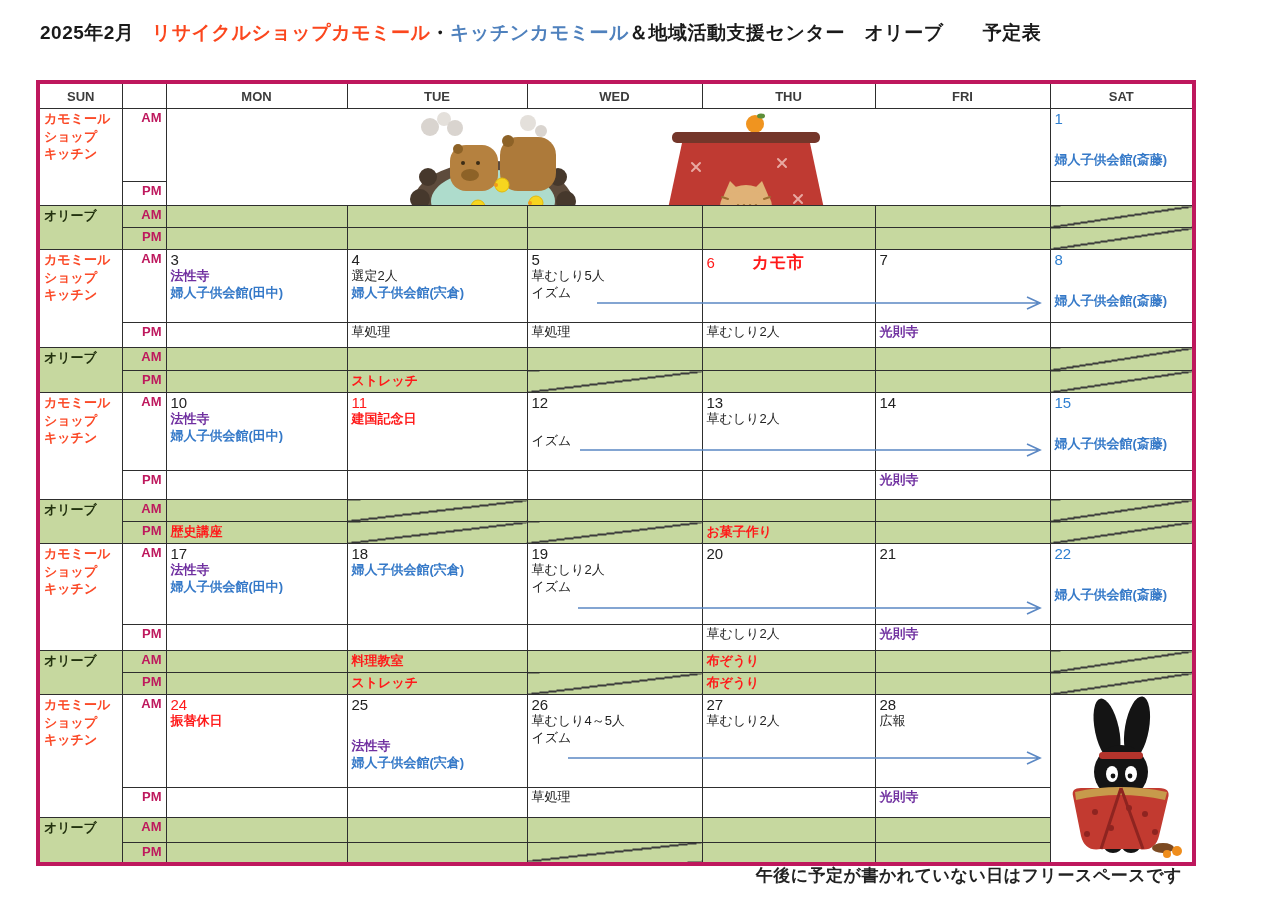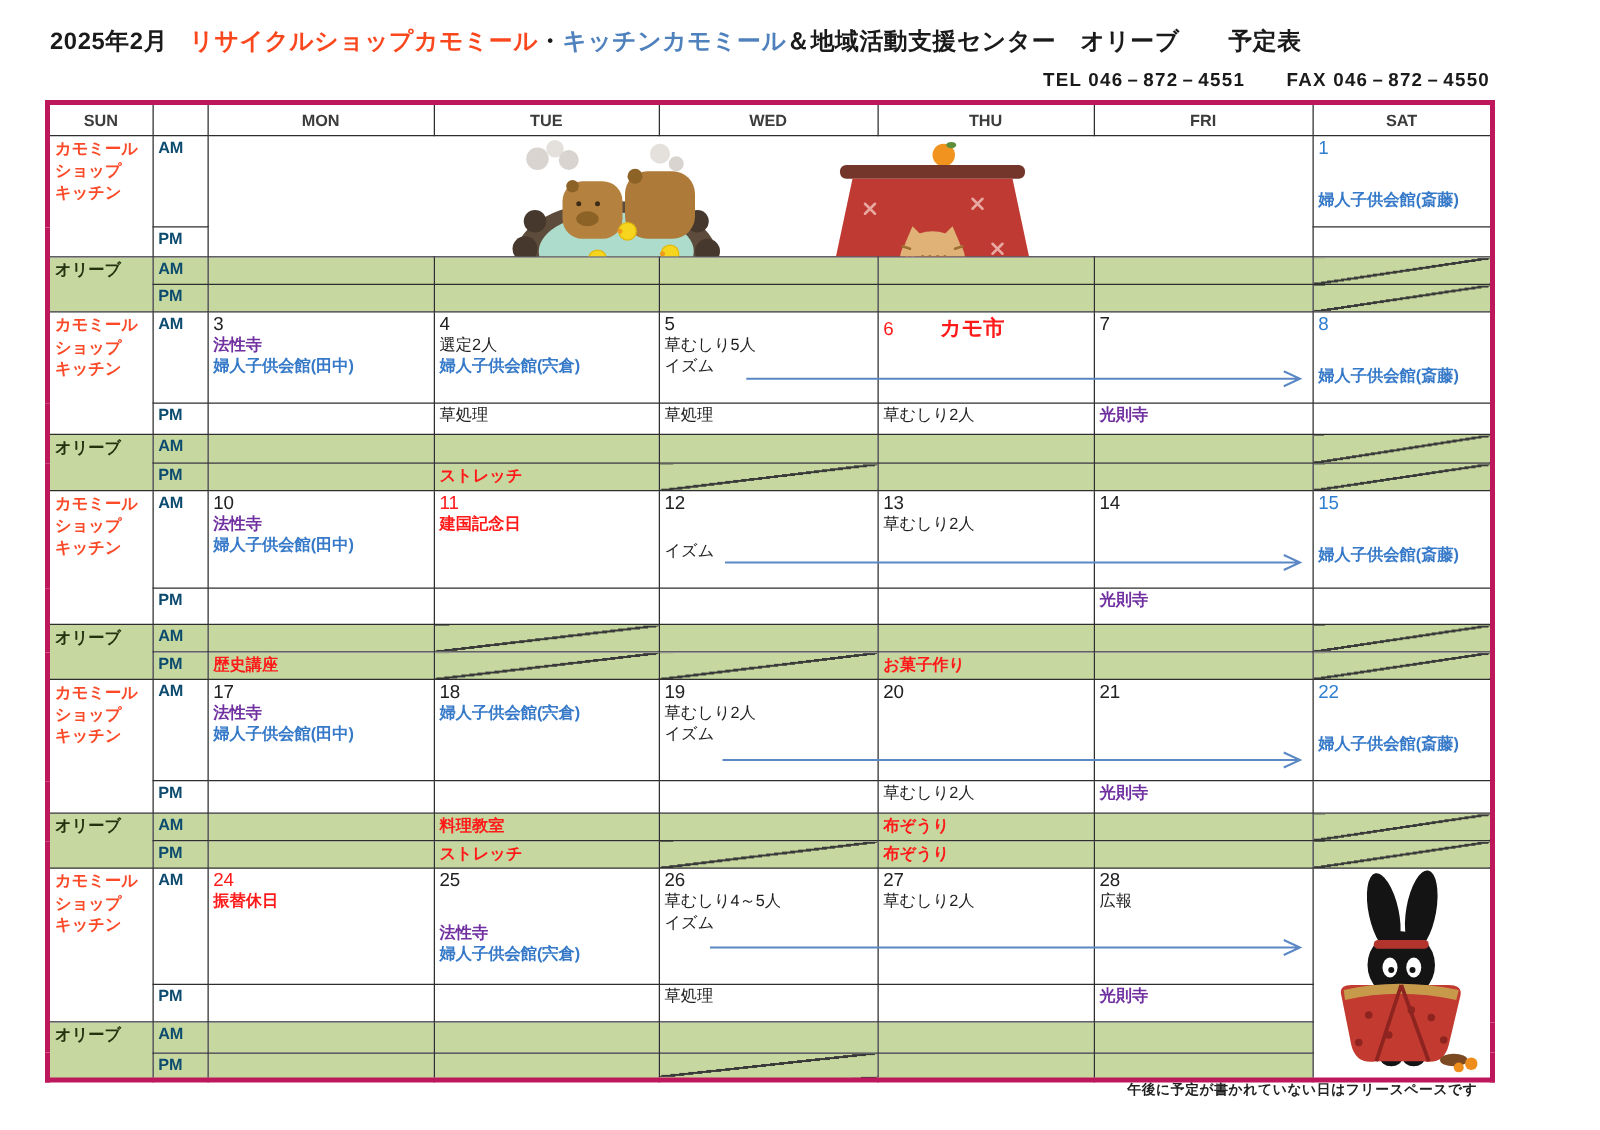--- a/index.html
+++ b/index.html
@@ -18,57 +18,53 @@
     border:4px solid #be185d;}
   table.cal td,table.cal th{border:1px solid #2e2e2e;padding:1px 4px;vertical-align:top;
     overflow:hidden;font-size:13px;}
   tr.hdr th{height:24px;text-align:center;vertical-align:middle;font-size:13px;font-weight:bold;
     color:#3c3c3c;padding:0;}
   th.h-sun{color:#ff2222;}
   th.h-sat{color:#4f9bd8;}
   .c-side{vertical-align:middle;padding-left:3px;}
   .kamo-label{color:#fb4a28;font-weight:bold;font-size:13px;line-height:1.35;}
   .olive-label{color:#23320f;font-weight:bold;font-size:13px;}
-  .c-time{vertical-align:middle;text-align:left;color:#0c4a6e;font-weight:bold;font-size:13px;padding:0;}
+  .c-time{vertical-align:middle;text-align:right;color:#be185d;font-weight:bold;font-size:13px;padding:0;}
   .green{background:#c6d89f;}
   .diag{background-image:linear-gradient(to bottom right,
         transparent calc(50% - 1px),#3a3a3a calc(50% - 1px),
         #3a3a3a calc(50% + 1px),transparent calc(50% + 1px));}
   .num{font-size:15px;color:#222;line-height:1.15;}
   .t-bluenum{color:#2f7fd0;}
   .t-rednum{color:#ff1a1a;}
   .ev{font-weight:bold;line-height:1.3;}
   .t-blue{color:#3579c8;}
   .t-purple{color:#7030a0;}
   .t-red{color:#ff1a1a;}
   .t-black{color:#222;font-weight:normal;}
   .gap{margin-top:25px;}
   .numline .kamoichi{font-size:17px;font-weight:bold;color:#ff1a1a;margin-left:37px;}
   .olive-ev{color:#ff1a1a;font-weight:bold;font-size:13px;line-height:1.45;}
   .illu-cell{position:relative;padding:0;}
   .rabbit-cell{position:relative;padding:0;vertical-align:middle;text-align:center;}
-  .footer-note{position:absolute;left:36px;top:864px;width:1146px;text-align:right;font-size:11px;
+  .footer-note{position:absolute;left:36px;top:864px;width:1146px;text-align:right;font-size:17px;
     font-weight:bold;color:#222;letter-spacing:.5px;}
   svg.arrows{position:absolute;left:0;top:0;pointer-events:none;z-index:6;}
   .illu{position:absolute;}
 </style>
 </head>
 <body>
 
 <div class="page">
 
   <div class="titlebar">
     <span>2025年2月</span>&nbsp;&nbsp;
     <span class="t-shop">リサイクルショップカモミール</span><span>・</span><span class="t-kitchen">キッチンカモミール</span><span>＆地域活動支援センター　オリーブ　　予定表</span>
   </div>
 
-  <div class="contact">
-    <span>TEL 046－872－4551</span>
-    <span>FAX 046－872－4550</span>
-  </div>
 
   <table class="cal">
     <colgroup>
       <col style="width:84px">
         <col style="width:44px">
         <col style="width:181px">
         <col style="width:180px">
       <col style="width:175px">
         <col style="width:173px">
         <col style="width:175px">

